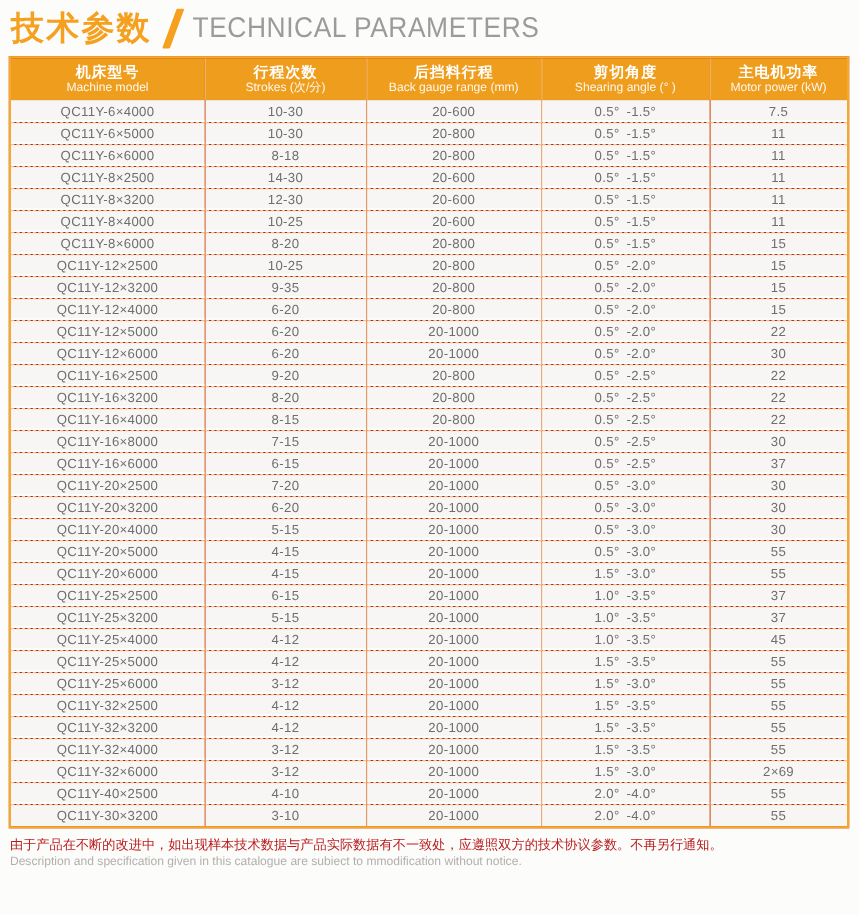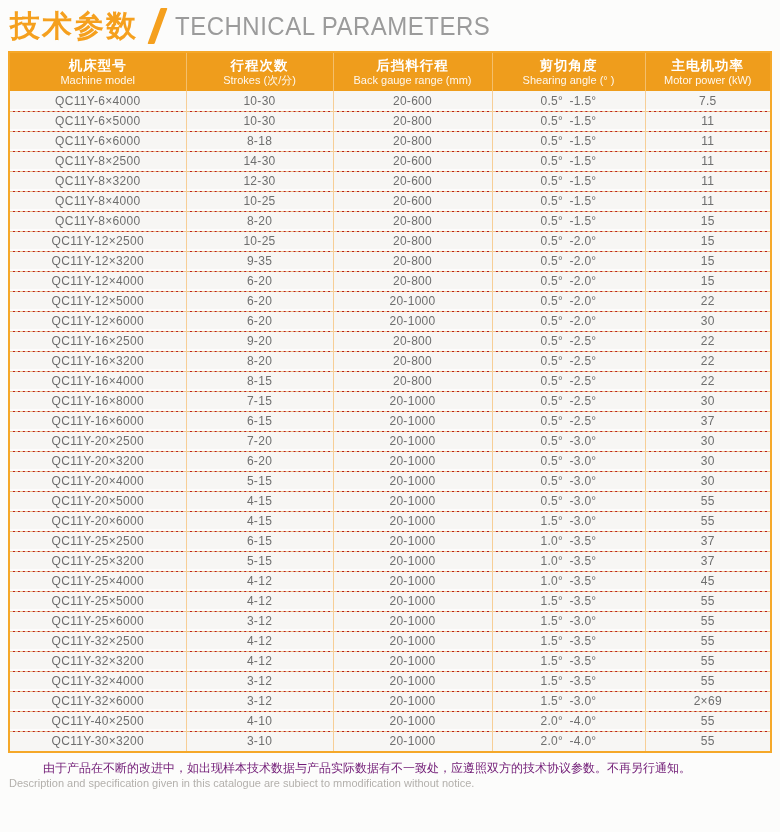--- a/index.html
+++ b/index.html
@@ -65,21 +65,21 @@
     box-shadow: inset 0 -2px 0 rgba(255,255,255,0.7);
     letter-spacing: 0.3px;
     white-space: pre;
     overflow: hidden;
   }
   tbody td:last-child { border-right: none; }
   tbody tr:last-child td { border-bottom: none; box-shadow: none; }
 
   
   .footer { padding: 7px 1px 0 1px; }
-  .footer-zh { font-size: 12px; color: #701a75; line-height: 16px; margin-left: 34px; }
+  .footer-zh { font-size: 12px; color: #b91c1c; line-height: 16px; }
   .footer-en { font-size: 11px; color: #b3b0ac; line-height: 15px; }
 </style>
 </head>
 <body>
 
 <div class="page">
 
   <div class="title-bar">
     <span class="title-zh">技术参数</span>
     <span class="title-slash"></span>

